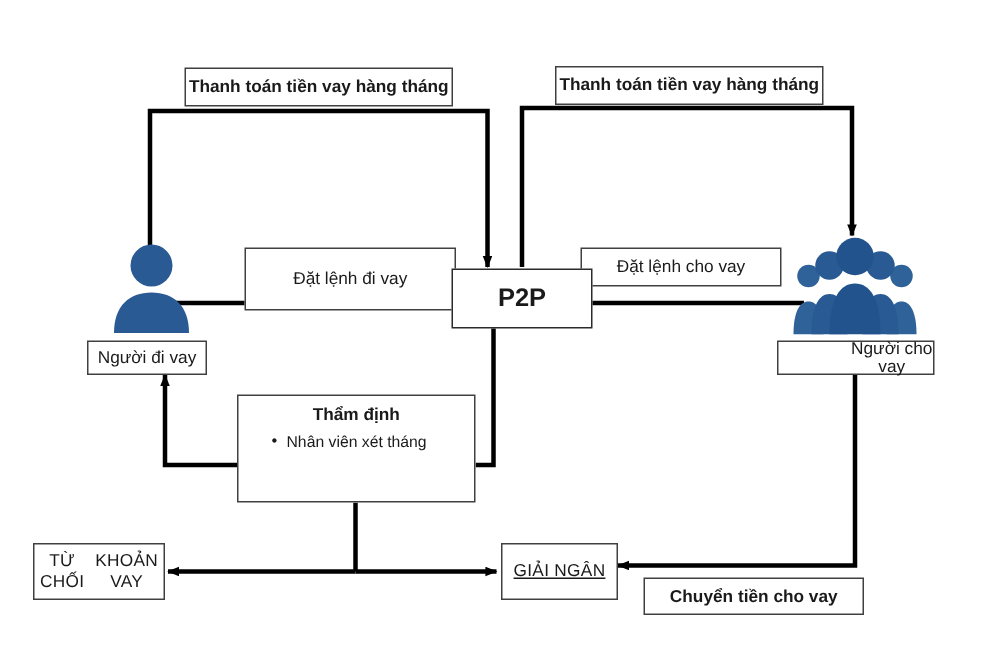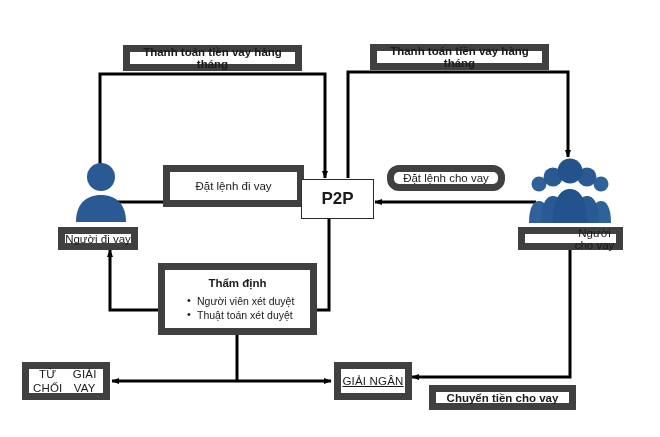--- a/index.html
+++ b/index.html
@@ -20,21 +20,21 @@
   .svg-layer {
     position: absolute;
     left: 0;
     top: 0;
     width: 660px;
     height: 437px;
   }
   .box {
     position: absolute;
     box-sizing: border-box;
-    border: 7px solid #404040;
+    border: 1px solid #404040;
     background: #ffffff;
     display: flex;
     align-items: center;
     justify-content: center;
     text-align: center;
     color: #1a1a1a;
     z-index: 5;
   }
   .lbl-bold {
     font-weight: bold;
@@ -152,47 +152,46 @@
   </div>
 
   <div class="box lbl-bold" style="left:370px; top:44px; width:179px; height:26px;">
     <span>Thanh toán tiền vay hàng tháng</span>
   </div>
 
   <div class="box lbl-reg" style="left:163px; top:165px; width:141px; height:42px;">
     <span>Đặt lệnh đi vay</span>
   </div>
 
-  <div class="box lbl-reg" style="left:387px; top:165px; width:118px; height:26px;border-radius:12px;">
+  <div class="box lbl-reg" style="left:387px; top:165px; width:134px; height:26px;">
     <span>Đặt lệnh cho vay</span>
   </div>
 
-  <div class="box p2p-box" style="left:301px; top:179px; width:73px; height:40px;">
+  <div class="box p2p-box" style="left:301px; top:179px; width:94px; height:40px;">
     <span>P2P</span>
   </div>
 
   <div class="box lbl-reg" style="left:58px; top:227px; width:80px; height:23px;">
     <span>Người đi vay</span>
   </div>
 
   <div class="box lbl-reg" style="left:518px; top:227px; width:105px; height:23px;padding-left:48px;">
     <span>Người cho vay</span>
   </div>
 
   <div class="box assess-box" style="left:158px; top:263px; width:159px; height:72px;">
     <div class="assess-title">Thẩm định</div>
     <ul class="assess-list">
-      <li>Người viên  xét duyệt</li>
-      <li>Thuật  toán xét duyệt</li>
+      <li>Nhân viên  xét tháng</li>
     </ul>
   </div>
 
   <div class="box lbl-caps" style="left:22px; top:362px; width:88px; height:38px; flex-direction:row;">
     <span>TỪ CHỐI</span>
-    <span>GIẢI  VAY</span>
+    <span>KHOẢN  VAY</span>
   </div>
 
   <div class="box lbl-caps" style="left:334px; top:362px; width:78px; height:38px;text-decoration:underline;">
     <span>GIẢI NGÂN</span>
   </div>
 
   <div class="box lbl-bold" style="left:429px; top:385px; width:147px; height:25px;">
     <span>Chuyển tiền cho vay</span>
   </div>
 

